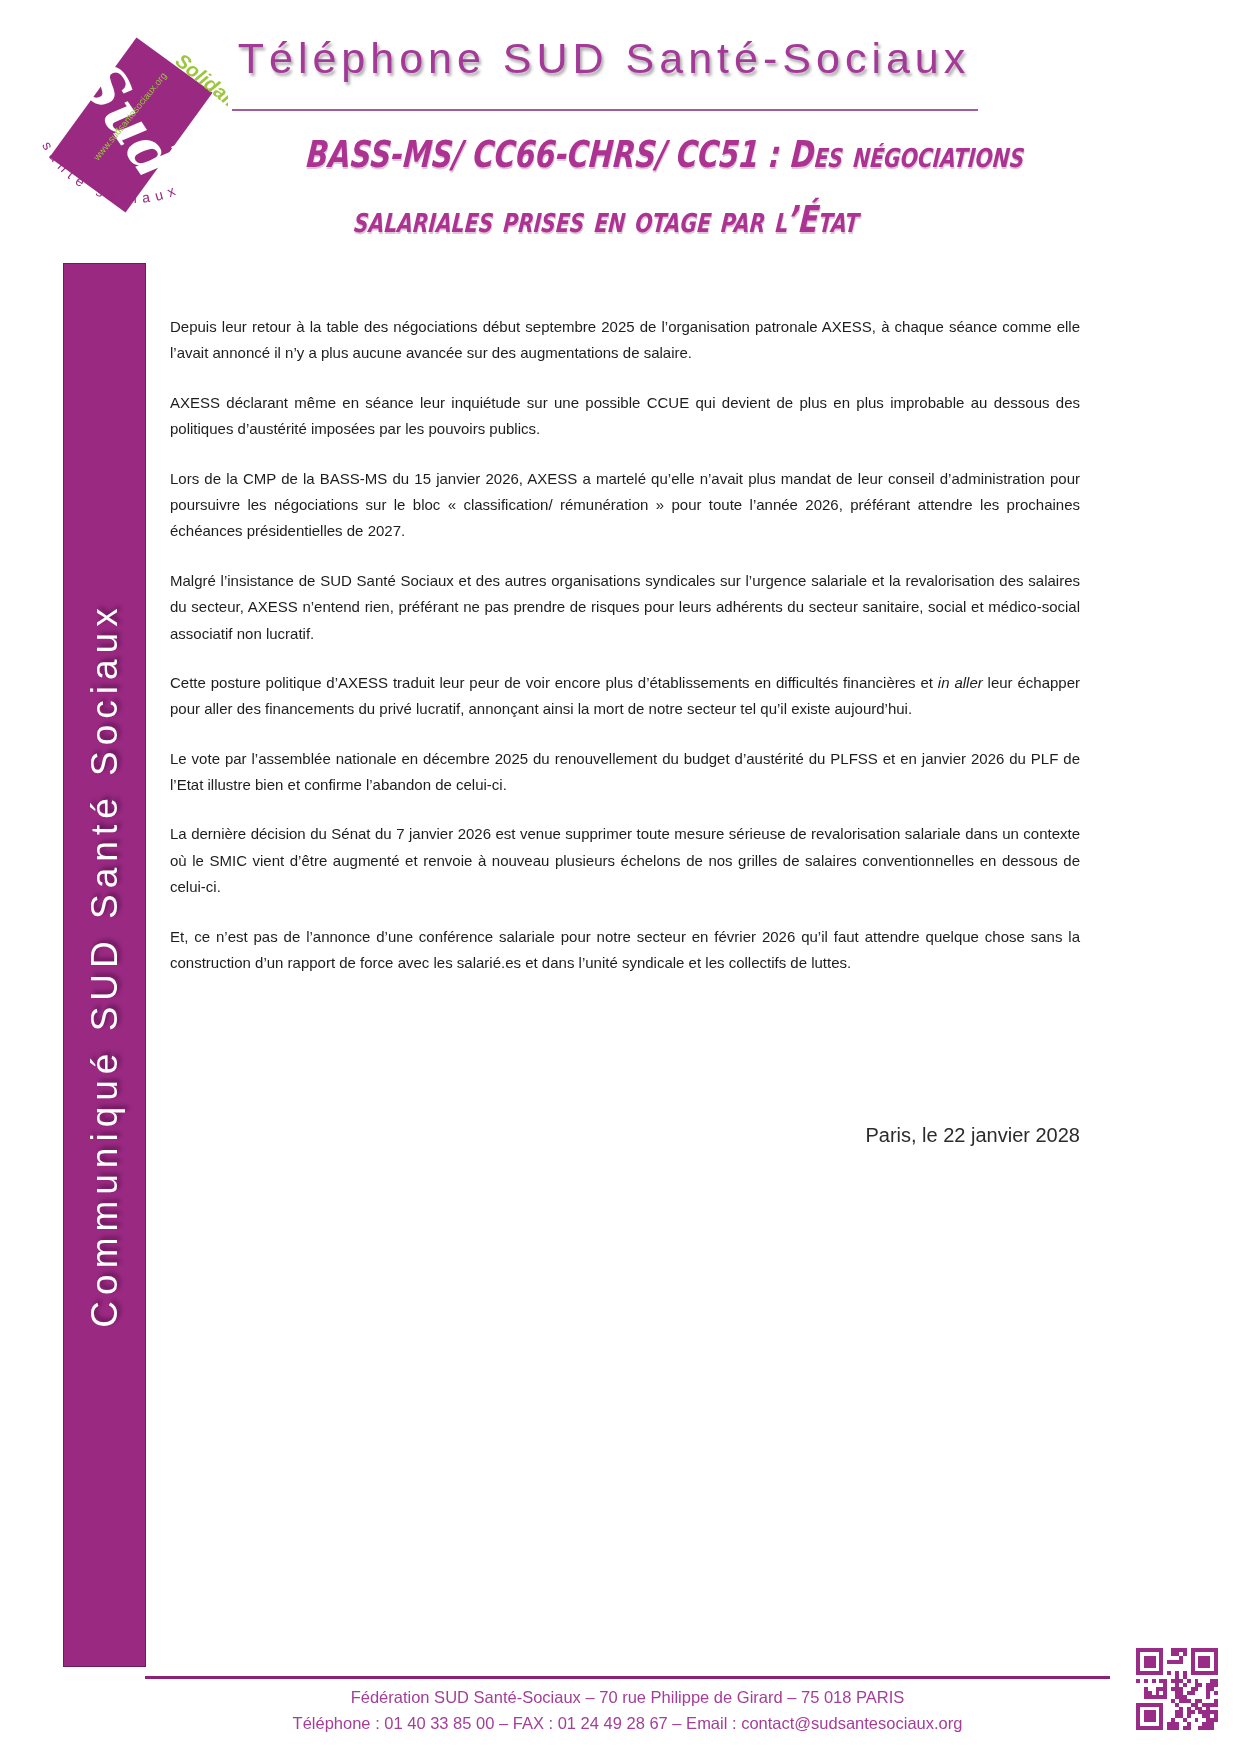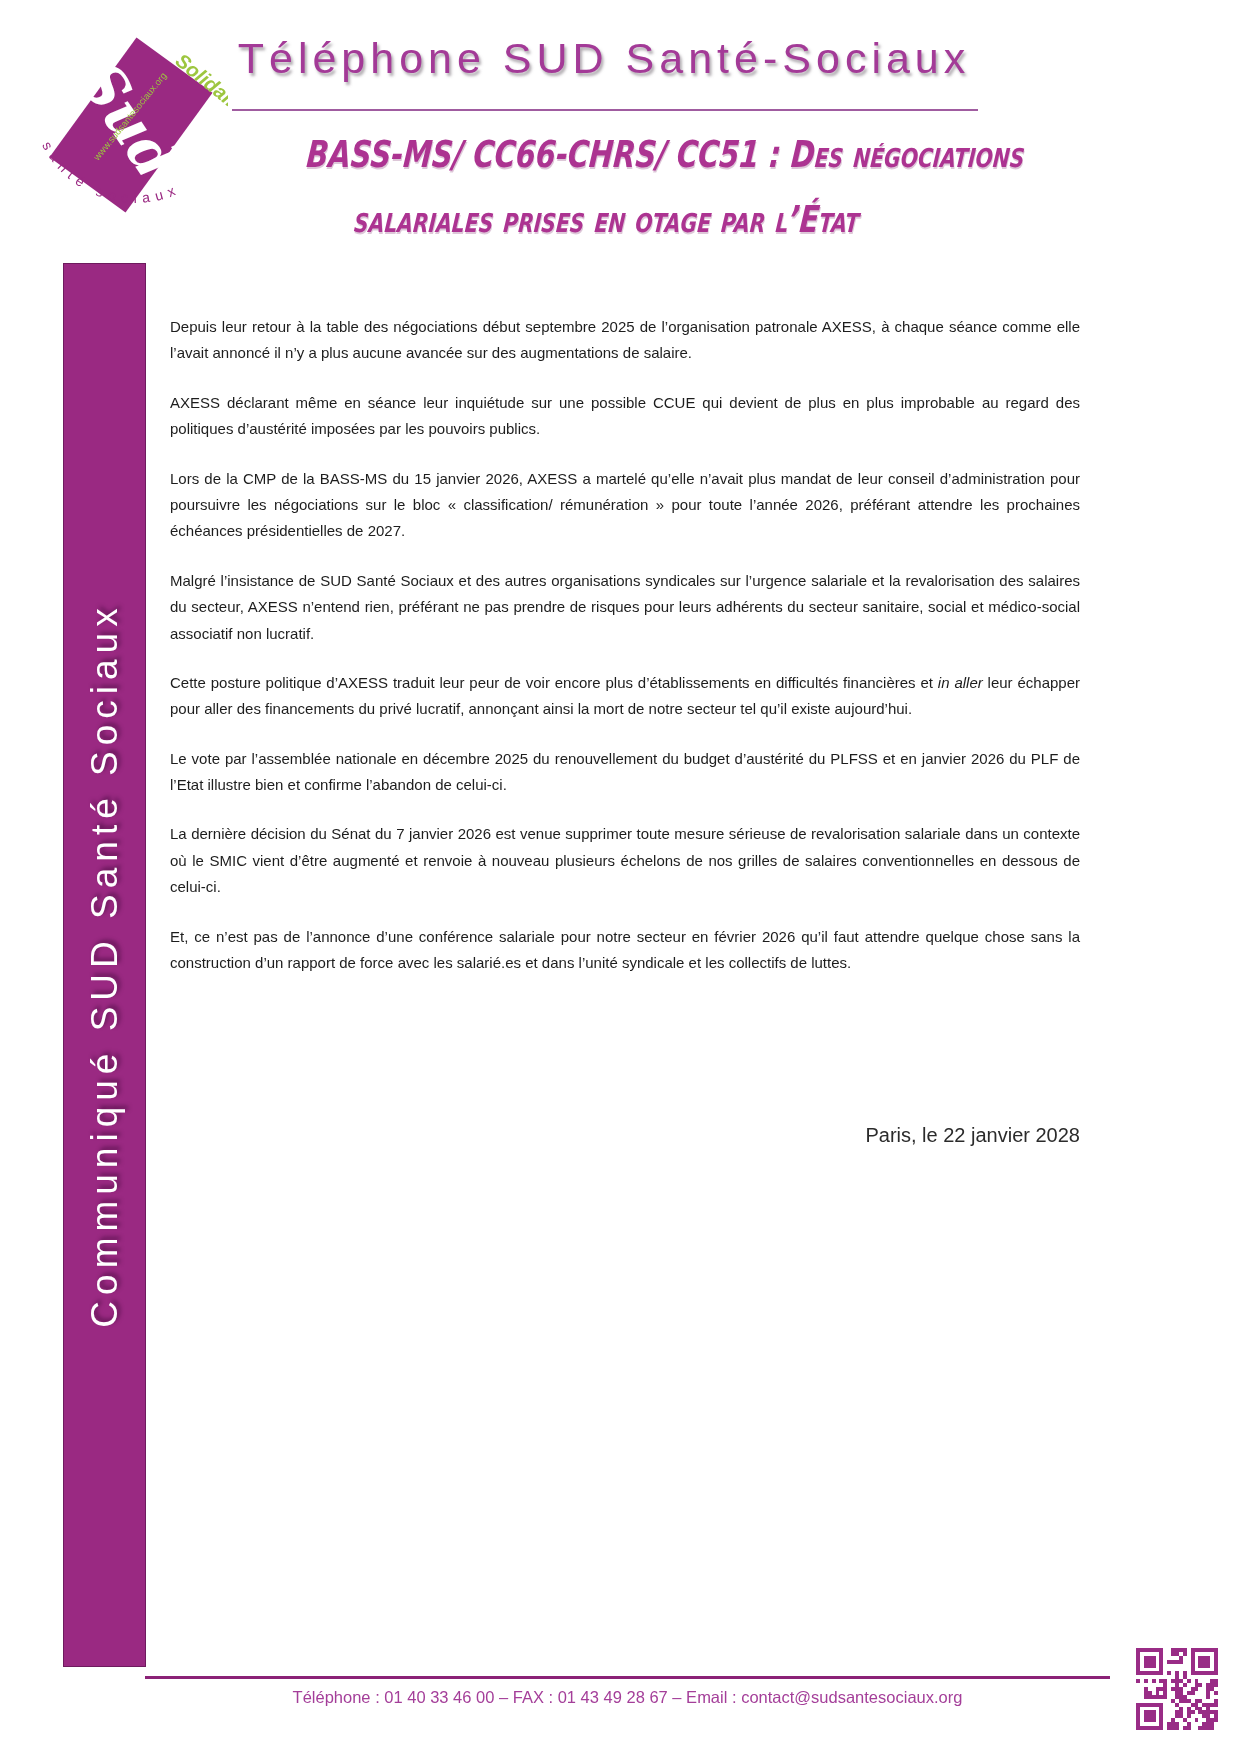--- a/index.html
+++ b/index.html
@@ -75,34 +75,35 @@
   <div class="t-line t-line2">salariales prises en otage par l’État</div>
 </div>
 
 <aside class="sidebar">
   <span class="vtext">Communiqué SUD Santé Sociaux</span>
 </aside>
 
 <main class="content">
   <div>
       <p><span>Depuis leur retour à la table des négociations début septembre 2025 de l’organisation patronale AXESS, à chaque séance comme elle l’avait annoncé il n’y a plus aucune avancée sur des augmentations de salaire.</span></p>
-      <p><span>AXESS déclarant même en séance leur inquiétude sur une possible CCUE qui devient de plus en plus improbable au regard des politiques d’austérité imposées par les pouvoirs publics.</span></p>
+      <p><span>AXESS déclarant même en séance leur inquiétude sur une possible CCUE qui devient de plus en plus improbable au dessous des politiques d’austérité imposées par les pouvoirs publics.</span></p>
       <p><span>Lors de la CMP de la BASS-MS du 15 janvier 2026, AXESS a martelé qu’elle n’avait plus mandat de leur conseil d’administration pour poursuivre les négociations sur le bloc « classification/ rémunération » pour toute l’année 2026, préférant attendre les prochaines échéances présidentielles de 2027.</span></p>
       <p><span>Malgré l’insistance de SUD Santé Sociaux et des autres organisations syndicales sur l’urgence salariale et la revalorisation des salaires du secteur, AXESS n’entend rien, préférant ne pas prendre de risques pour leurs adhérents du secteur sanitaire, social et médico-social associatif non lucratif.</span></p>
       <p><span>Cette posture politique d’AXESS traduit leur peur de voir encore plus d’établissements en difficultés financières et </span><em>in aller</em><span> leur échapper pour aller des financements du privé lucratif, annonçant ainsi la mort de notre secteur tel qu’il existe aujourd’hui.</span></p>
       <p><span>Le vote par l’assemblée nationale en décembre 2025 du renouvellement du budget d’austérité du PLFSS et en janvier 2026 du PLF de l’Etat illustre bien et confirme l’abandon de celui-ci.</span></p>
       <p><span>La dernière décision du Sénat du 7 janvier 2026 est venue supprimer toute mesure sérieuse de revalorisation salariale dans un contexte où le SMIC vient d’être augmenté et renvoie à nouveau plusieurs échelons de nos grilles de salaires conventionnelles en dessous de celui-ci.</span></p>
       <p><span>Et, ce n’est pas de l’annonce d’une conférence salariale pour notre secteur en février 2026 qu’il faut attendre quelque chose sans la construction d’un rapport de force avec les salarié.es et dans l’unité syndicale et les collectifs de luttes.</span></p>
     </div>
   <div class="dateline">Paris, le 22 janvier 2028</div>
 </main>
 
 <div class="footer-rule"></div>
 <div class="footer-text">
-  <div>Téléphone : 01 40 33 46 00 – FAX : 01 43 49 28 67 – Email : contact@sudsantesociaux.org</div>
+  <div>Fédération SUD Santé-Sociaux – 70 rue Philippe de Girard – 75 018 PARIS</div>
+  <div>Téléphone : 01 40 33 85 00 – FAX : 01 24 49 28 67 – Email : contact@sudsantesociaux.org</div>
 </div>
 
 <svg class="qr" viewBox="0 0 21 21" shape-rendering="crispEdges" aria-hidden="true">
     <rect x="0" y="0" width="1" height="1" fill="#992C86"></rect>
     <rect x="1" y="0" width="1" height="1" fill="#992C86"></rect>
     <rect x="2" y="0" width="1" height="1" fill="#992C86"></rect>
     <rect x="3" y="0" width="1" height="1" fill="#992C86"></rect>
     <rect x="4" y="0" width="1" height="1" fill="#992C86"></rect>
     <rect x="5" y="0" width="1" height="1" fill="#992C86"></rect>
     <rect x="6" y="0" width="1" height="1" fill="#992C86"></rect>

